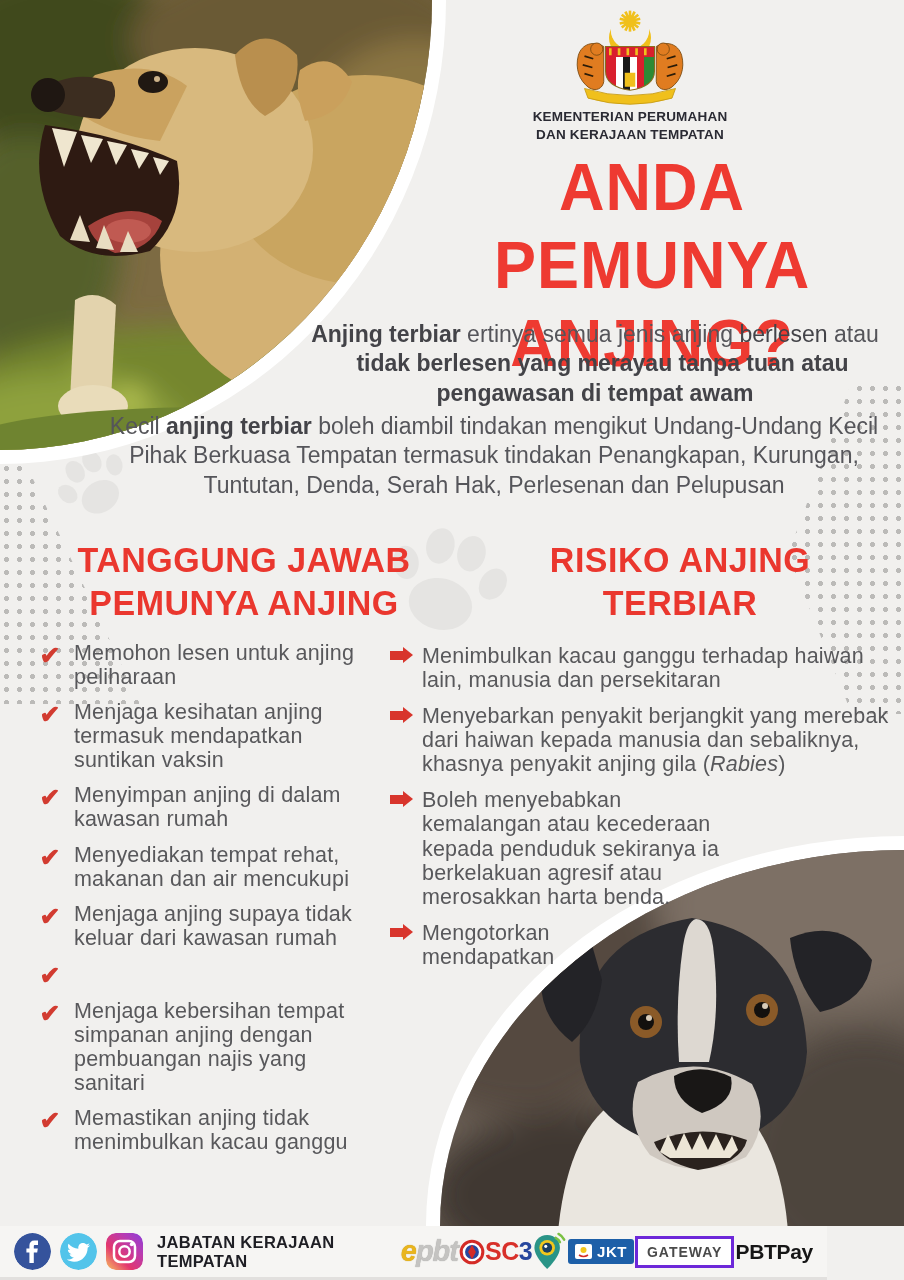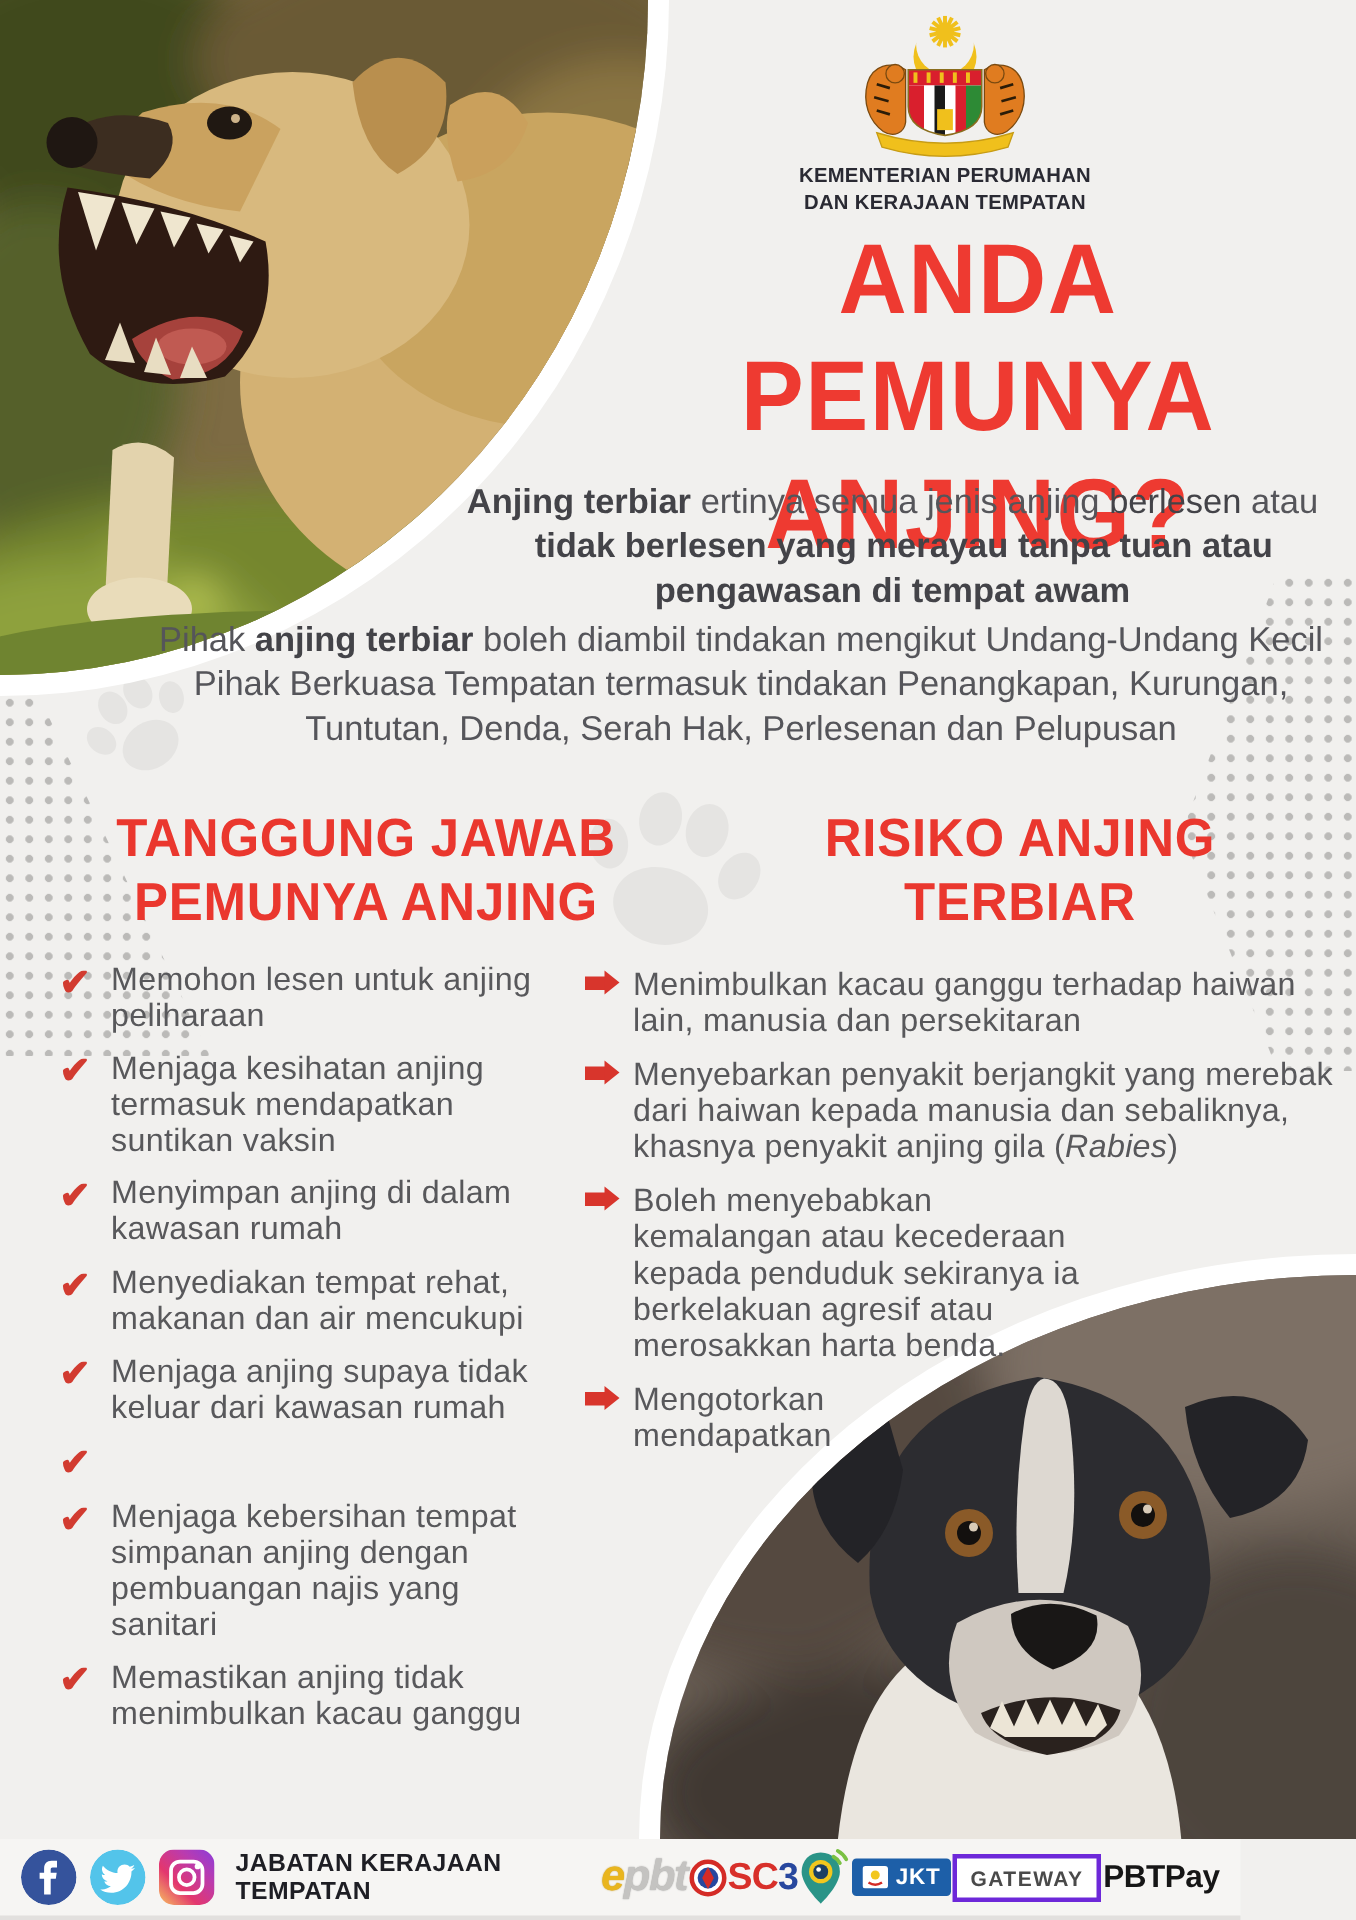--- a/index.html
+++ b/index.html
@@ -249,21 +249,21 @@
     <div>KEMENTERIAN PERUMAHAN</div>
     <div>DAN KERAJAAN TEMPATAN</div>
   </div>
 
   <div class="abs title">
     <div>ANDA PEMUNYA</div>
     <div>ANJING?</div>
   </div>
 
   <div class="abs p1"><span data-b="1" style="font-weight: 700;">Anjing terbiar</span><span> ertinya semua jenis anjing </span><span data-b="1" style="font-weight: 400;">berlesen</span><span> atau </span><span data-b="1" style="font-weight: 700; margin-left: 15px;">tidak berlesen yang merayau tanpa tuan atau pengawasan di tempat awam</span></div>
-  <div class="abs p2"><span>Pihak </span><span data-b="1" style="font-weight: 700;">anjing terbiar</span><span> boleh diambil tindakan mengikut Undang-Undang Kecil Pihak Berkuasa Tempatan termasuk tindakan Penangkapan, Kurungan, Tuntutan, Denda, Serah Hak, Perlesenan dan Pelupusan</span></div>
+  <div class="abs p2"><span>Kecil </span><span data-b="1" style="font-weight: 700;">anjing terbiar</span><span> boleh diambil tindakan mengikut Undang-Undang Kecil Pihak Berkuasa Tempatan termasuk tindakan Penangkapan, Kurungan, Tuntutan, Denda, Serah Hak, Perlesenan dan Pelupusan</span></div>
 
   <div class="abs col-heading resp-heading">
     <div>TANGGUNG JAWAB</div>
     <div>PEMUNYA ANJING</div>
   </div>
   <div class="abs col-heading risk-heading">
     <div>RISIKO ANJING</div>
     <div>TERBIAR</div>
   </div>
 

